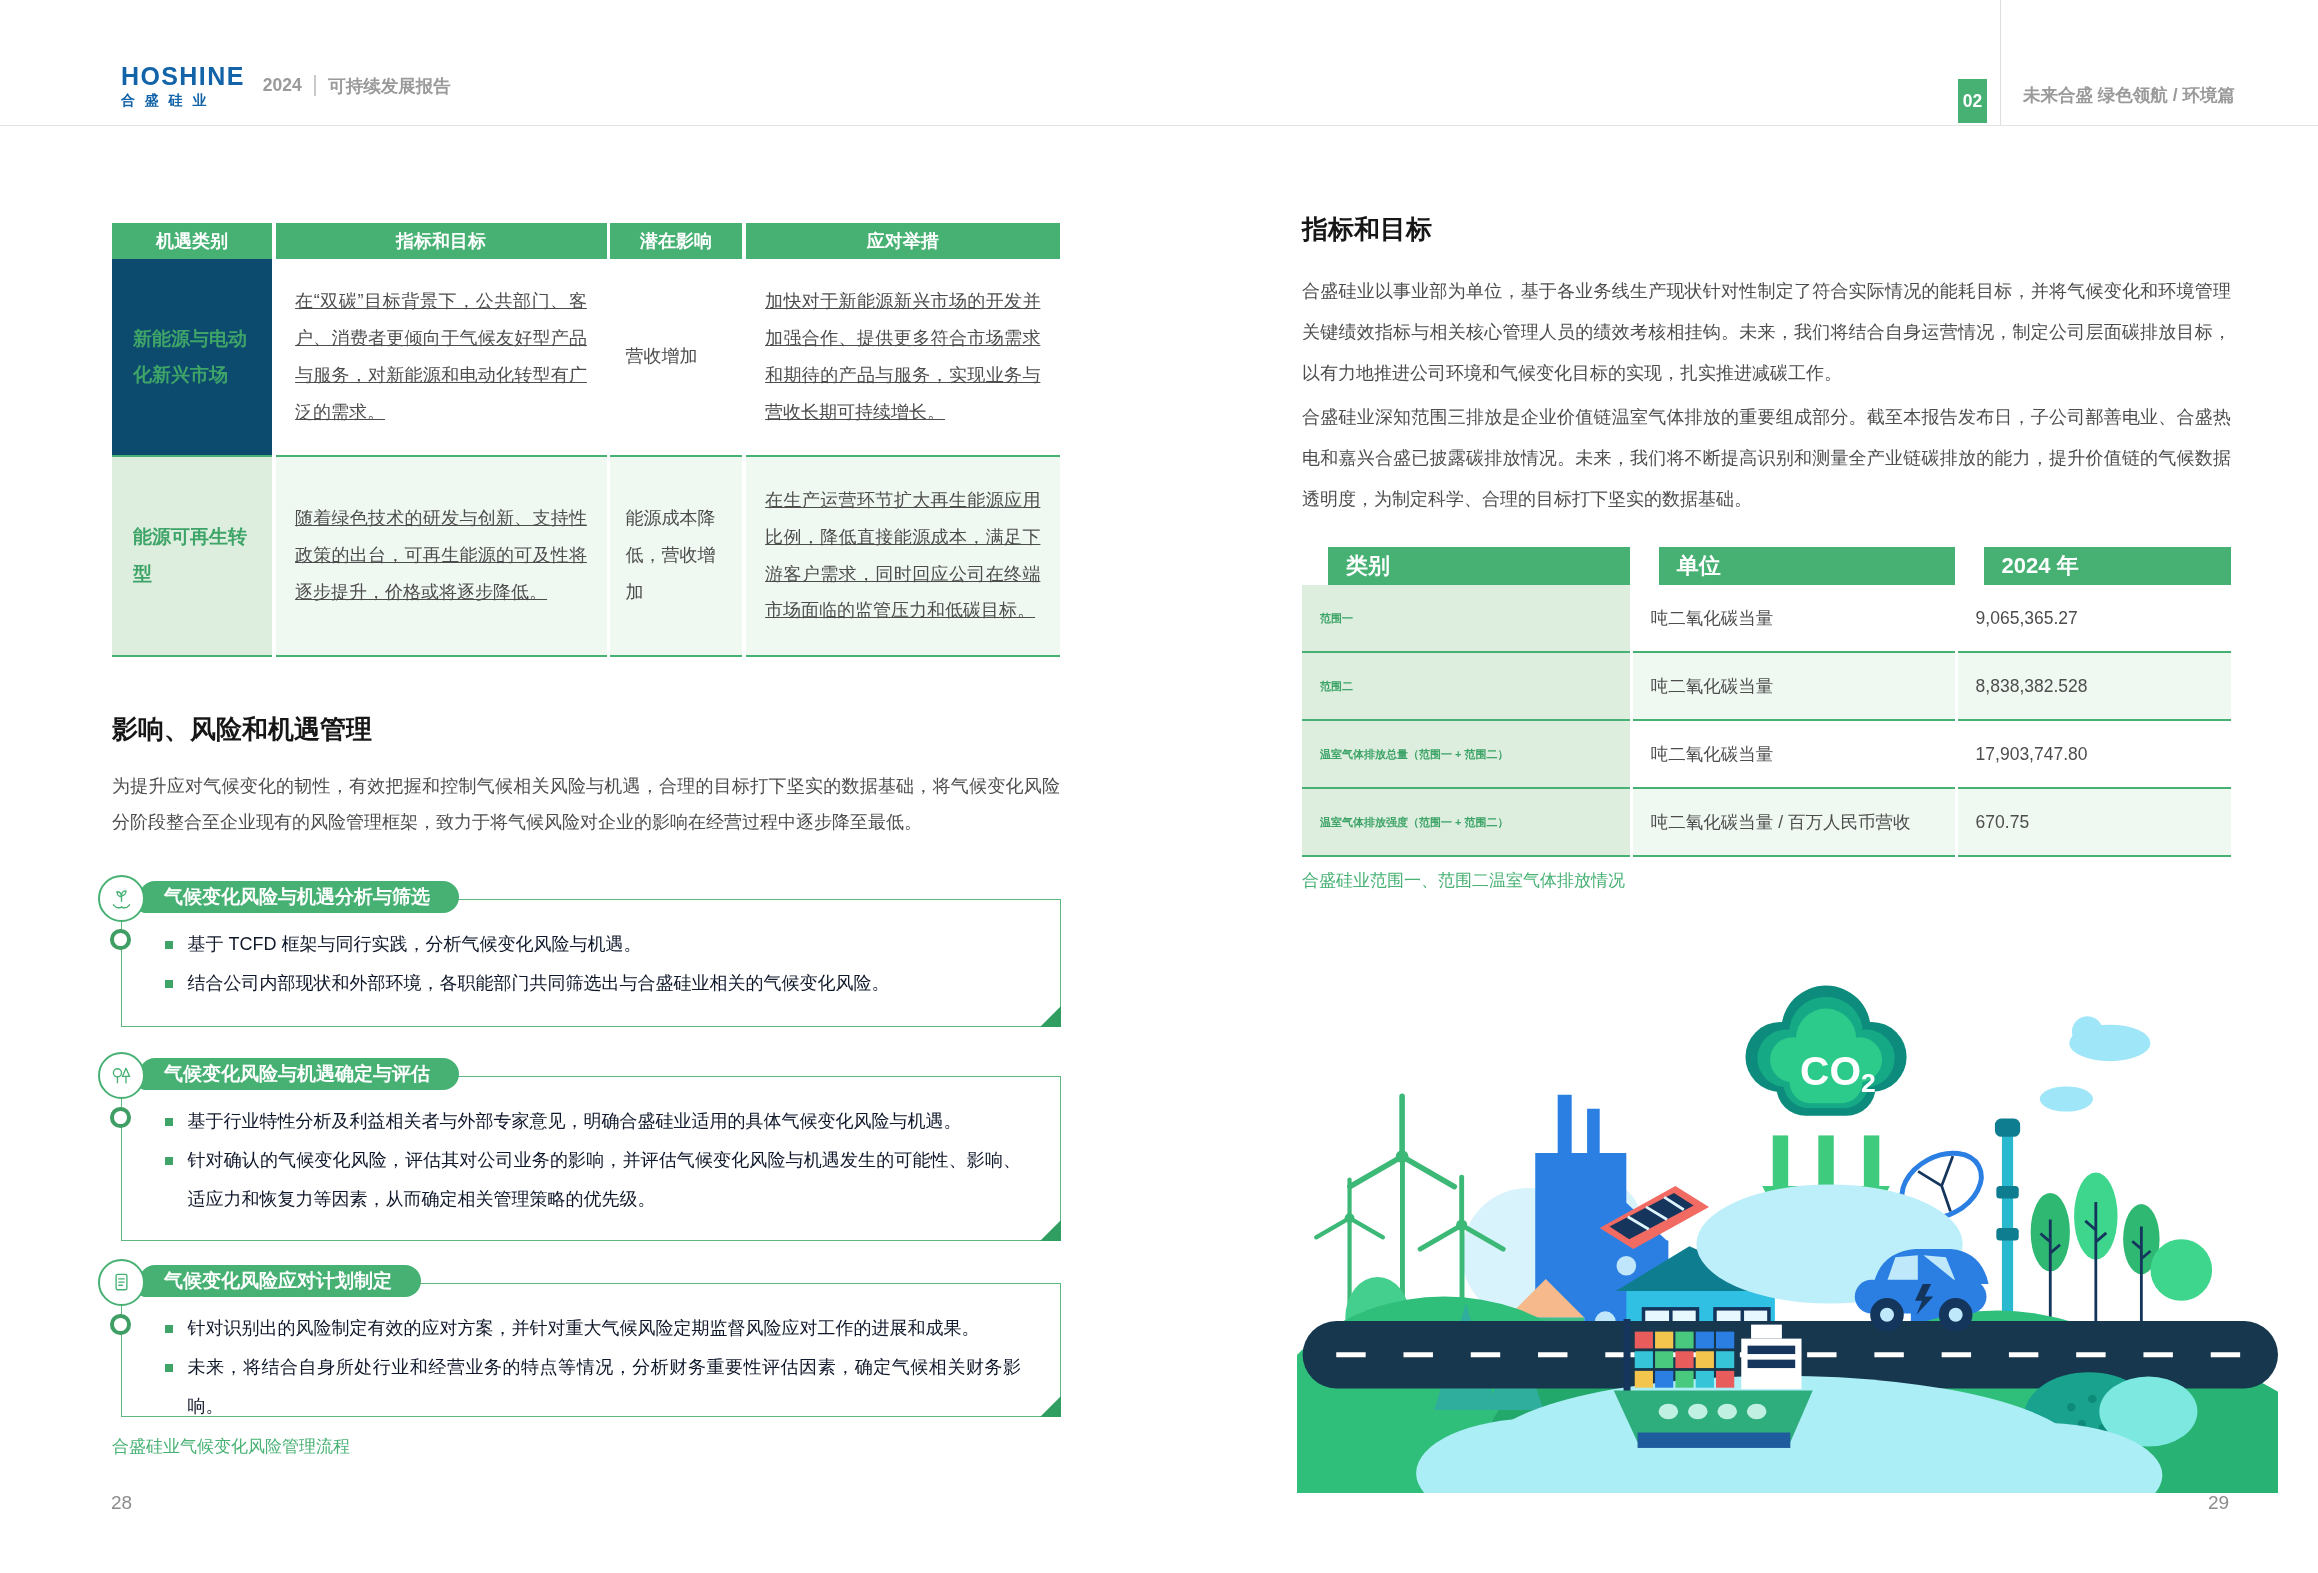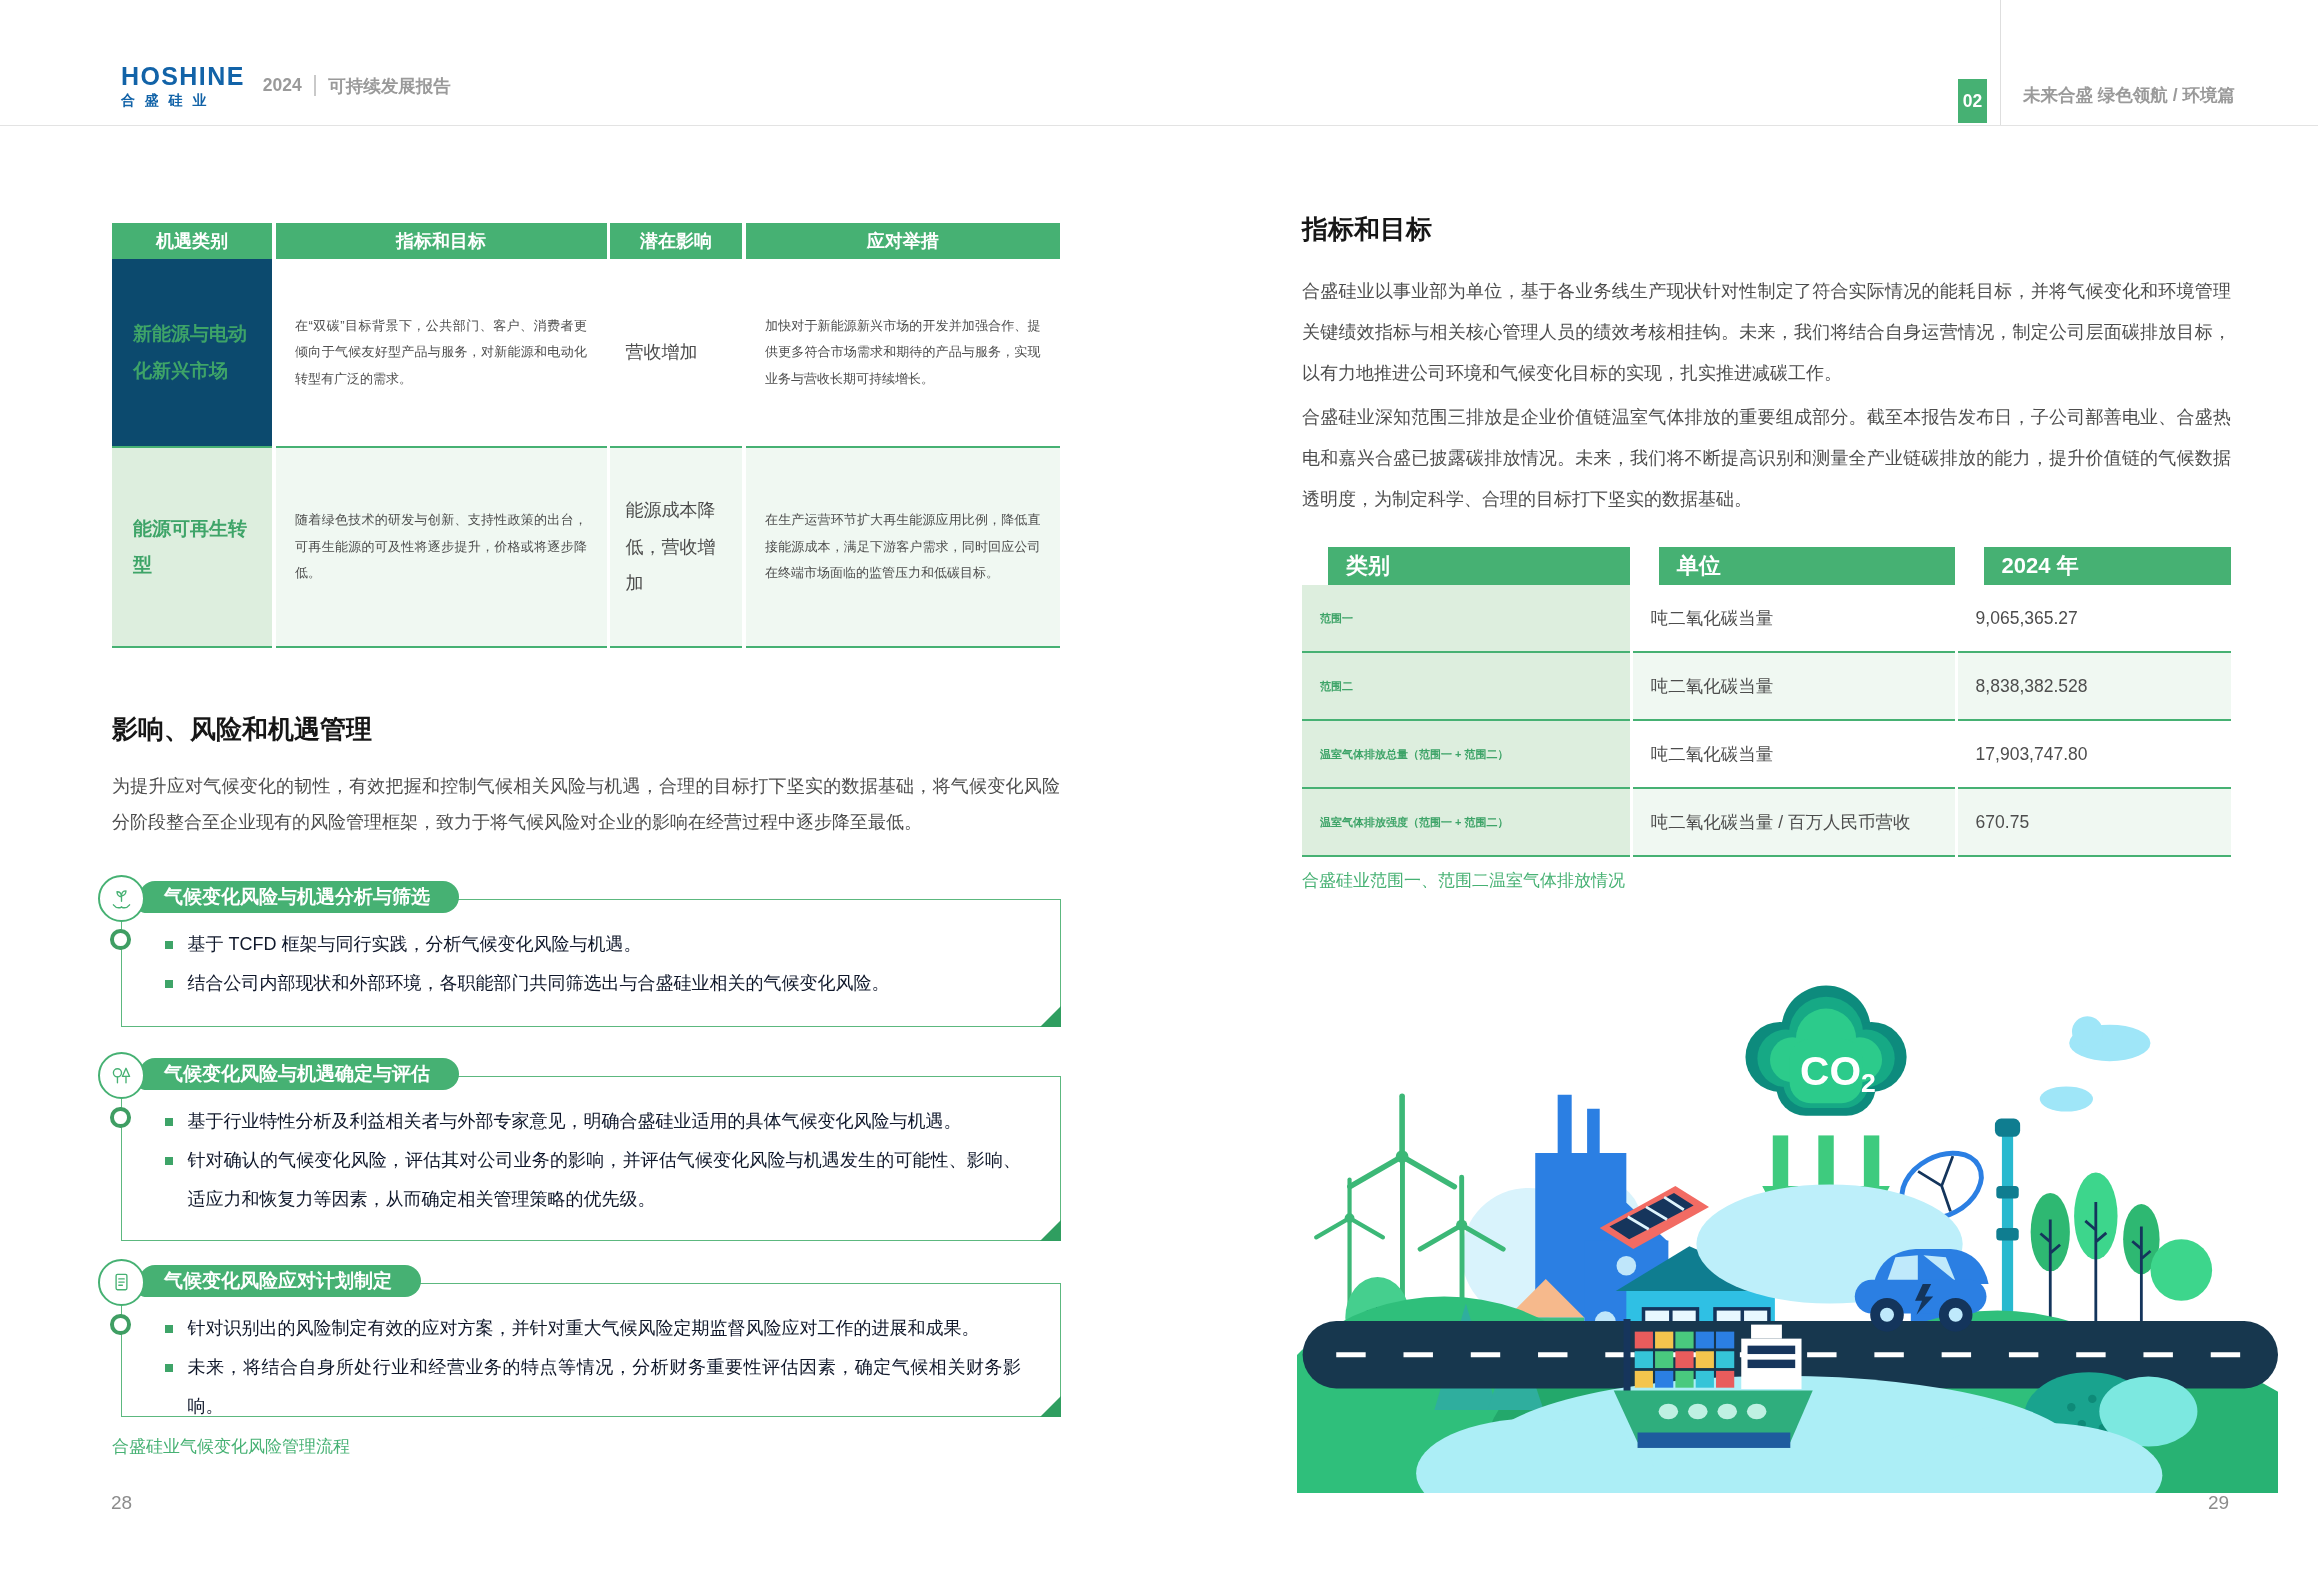--- a/index.html
+++ b/index.html
@@ -23,21 +23,21 @@
   .body-par{font-size:18px;color:#4d4d4d;line-height:36px;text-align:justify;}
   .caption{font-size:17px;color:#46b173;}
 
   
   .otable{display:grid;grid-template-columns:160px 331px 132px 1fr;column-gap:3.5px;background:#fff;}
   .ocell{box-sizing:border-box;}
   .oth{background:#46b173;color:#fff;font-size:18px;font-weight:bold;height:36px;
        display:flex;align-items:center;justify-content:center;}
   .ocat{background:#ddeede;color:#3ea468;font-size:19px;font-weight:bold;
         display:flex;align-items:center;padding:14px 17px 14px 21px;line-height:1.9;}
-  .odesc{display:flex;align-items:center;padding:24px 19.6px;font-size:13px;line-height:2.05;text-align:justify;}
+  .odesc{display:flex;align-items:center;padding:24px 19.6px;font-size:18px;line-height:2.05;text-align:justify;text-decoration:underline;}
   .oimp{display:flex;align-items:center;padding:14px 9.8px 14px 15.4px;font-size:18px;line-height:2.05;}
   .row1{border-bottom:2.1px solid #46b173;background:#fff;}
   .row1.ocat{background:#0c4a6e;}
   .row2{border-bottom:2.1px solid #46b173;background:#f0f8f2;}
   .row2.ocat{background:#ddeede;}
 
   
   .step-circle{position:absolute;width:43px;height:43px;border:2.1px solid #46b173;border-radius:50%;
                background:#fff;z-index:4;display:flex;align-items:center;justify-content:center;}
   .step-pill{position:absolute;height:32px;line-height:32px;background:#46b173;color:#fff;

